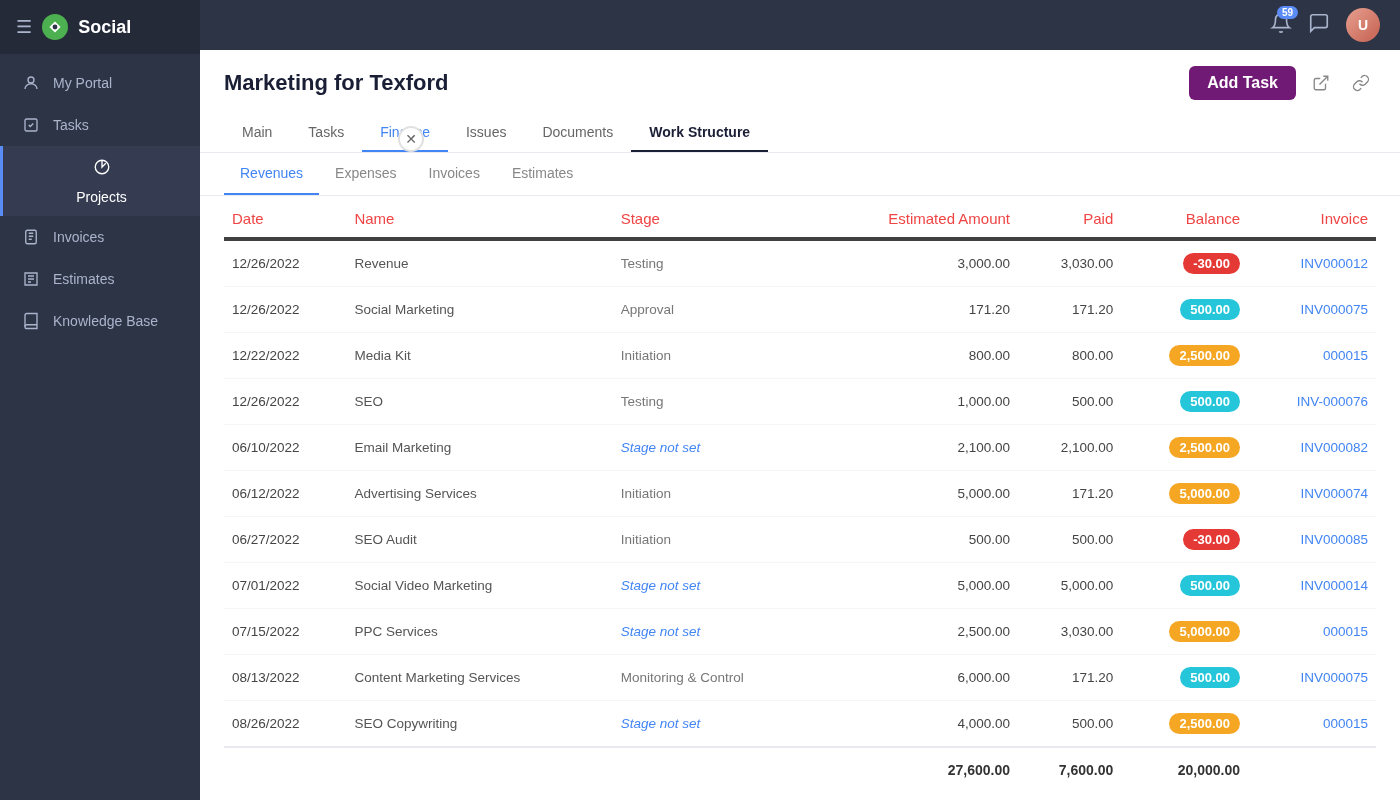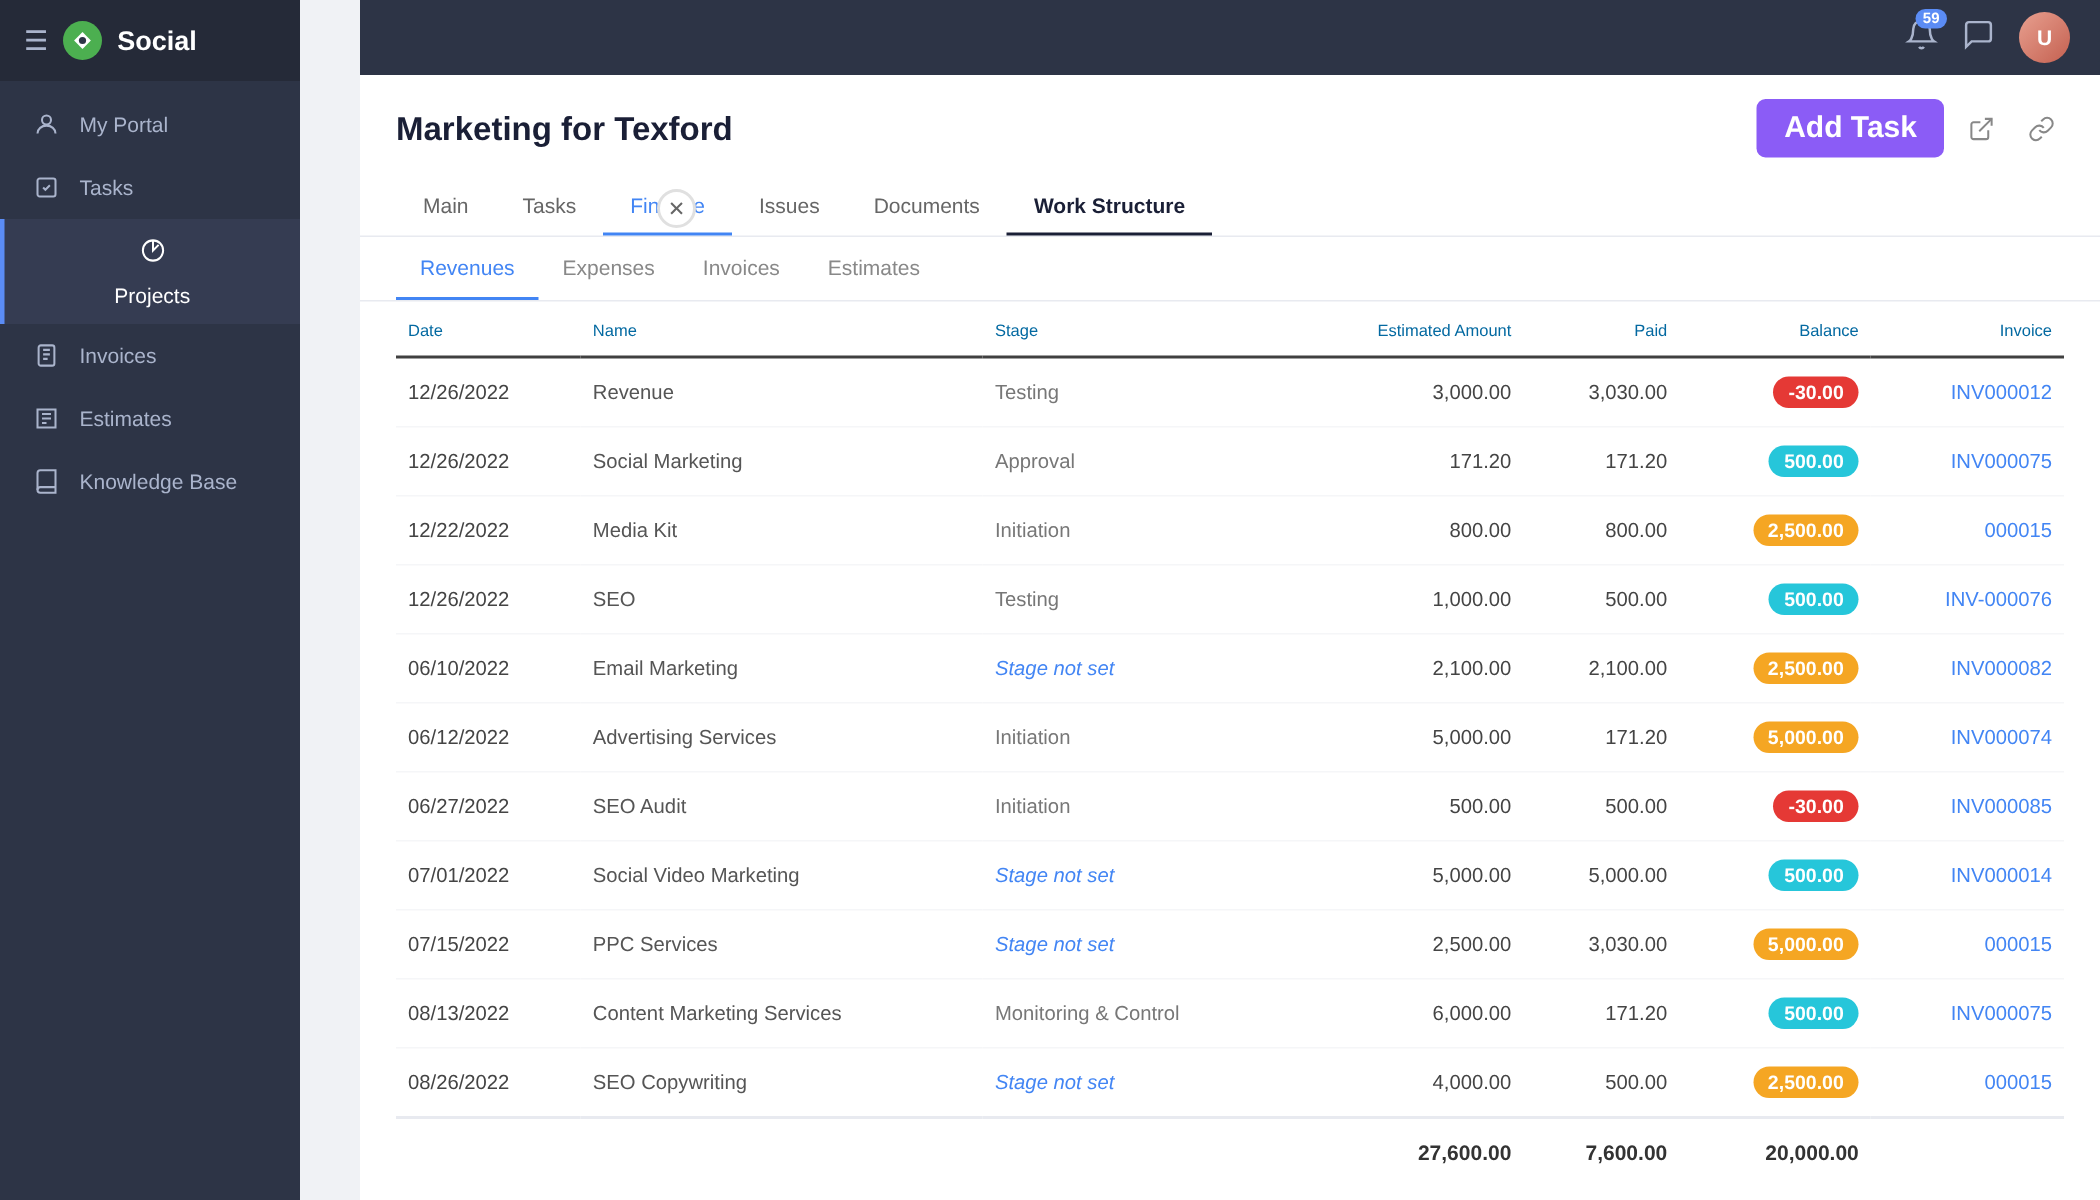--- a/index.html
+++ b/index.html
@@ -74,21 +74,20 @@
       font-weight: bold;
     }
     .avatar { width: 34px; height: 34px; border-radius: 50%; overflow: hidden; cursor: pointer; background: #c77; }
 
     
     .main-area {
       flex: 1;
       display: flex;
       flex-direction: column;
       overflow: hidden;
-      padding-left: 40px;
     }
 
     
     .content-panel {
       flex: 1;
       background: #fff;
       display: flex;
       flex-direction: column;
       overflow: hidden;
       position: relative;
@@ -119,26 +118,26 @@
       border: 2px solid #e0e0e0;
       border-radius: 50%;
       display: flex; align-items: center; justify-content: center;
       cursor: pointer;
       font-size: 14px;
       color: #666;
       z-index: 10;
     }
     .panel-actions { display: flex; align-items: center; gap: 10px; }
     .add-task-btn {
-      background: #8b5cf6;
+      background: #701a75;
       color: #fff;
       border: none;
       border-radius: 6px;
       padding: 8px 18px;
-      font-size: 20px;
+      font-size: 16px;
       font-weight: 600;
       cursor: pointer;
     }
     .icon-btn { width: 30px; height: 30px; display: flex; align-items: center; justify-content: center; cursor: pointer; color: #888; }
     .icon-btn svg { width: 18px; height: 18px; fill: none; stroke: currentColor; stroke-width: 1.8; }
 
     
     .tabs {
       display: flex;
       gap: 0;
@@ -190,24 +189,24 @@
       padding: 0 24px;
     }
     table {
       width: 100%;
       border-collapse: collapse;
       font-size: 13.5px;
     }
     thead th {
       text-align: left;
       padding: 14px 8px 10px;
-      color: #0369a1;
+      color: #ef4444;
       font-weight: 500;
-      font-size: 11px;
-      border-bottom: 2px solid #404040;
+      font-size: 15px;
+      border-bottom: 4px solid #404040;
     }
     thead th.right { text-align: right; }
     tbody tr {
       border-bottom: 1px solid #f5f6f8;
     }
     tbody td {
       padding: 12px 8px;
       color: #444;
       font-size: 13.5px;
     }

